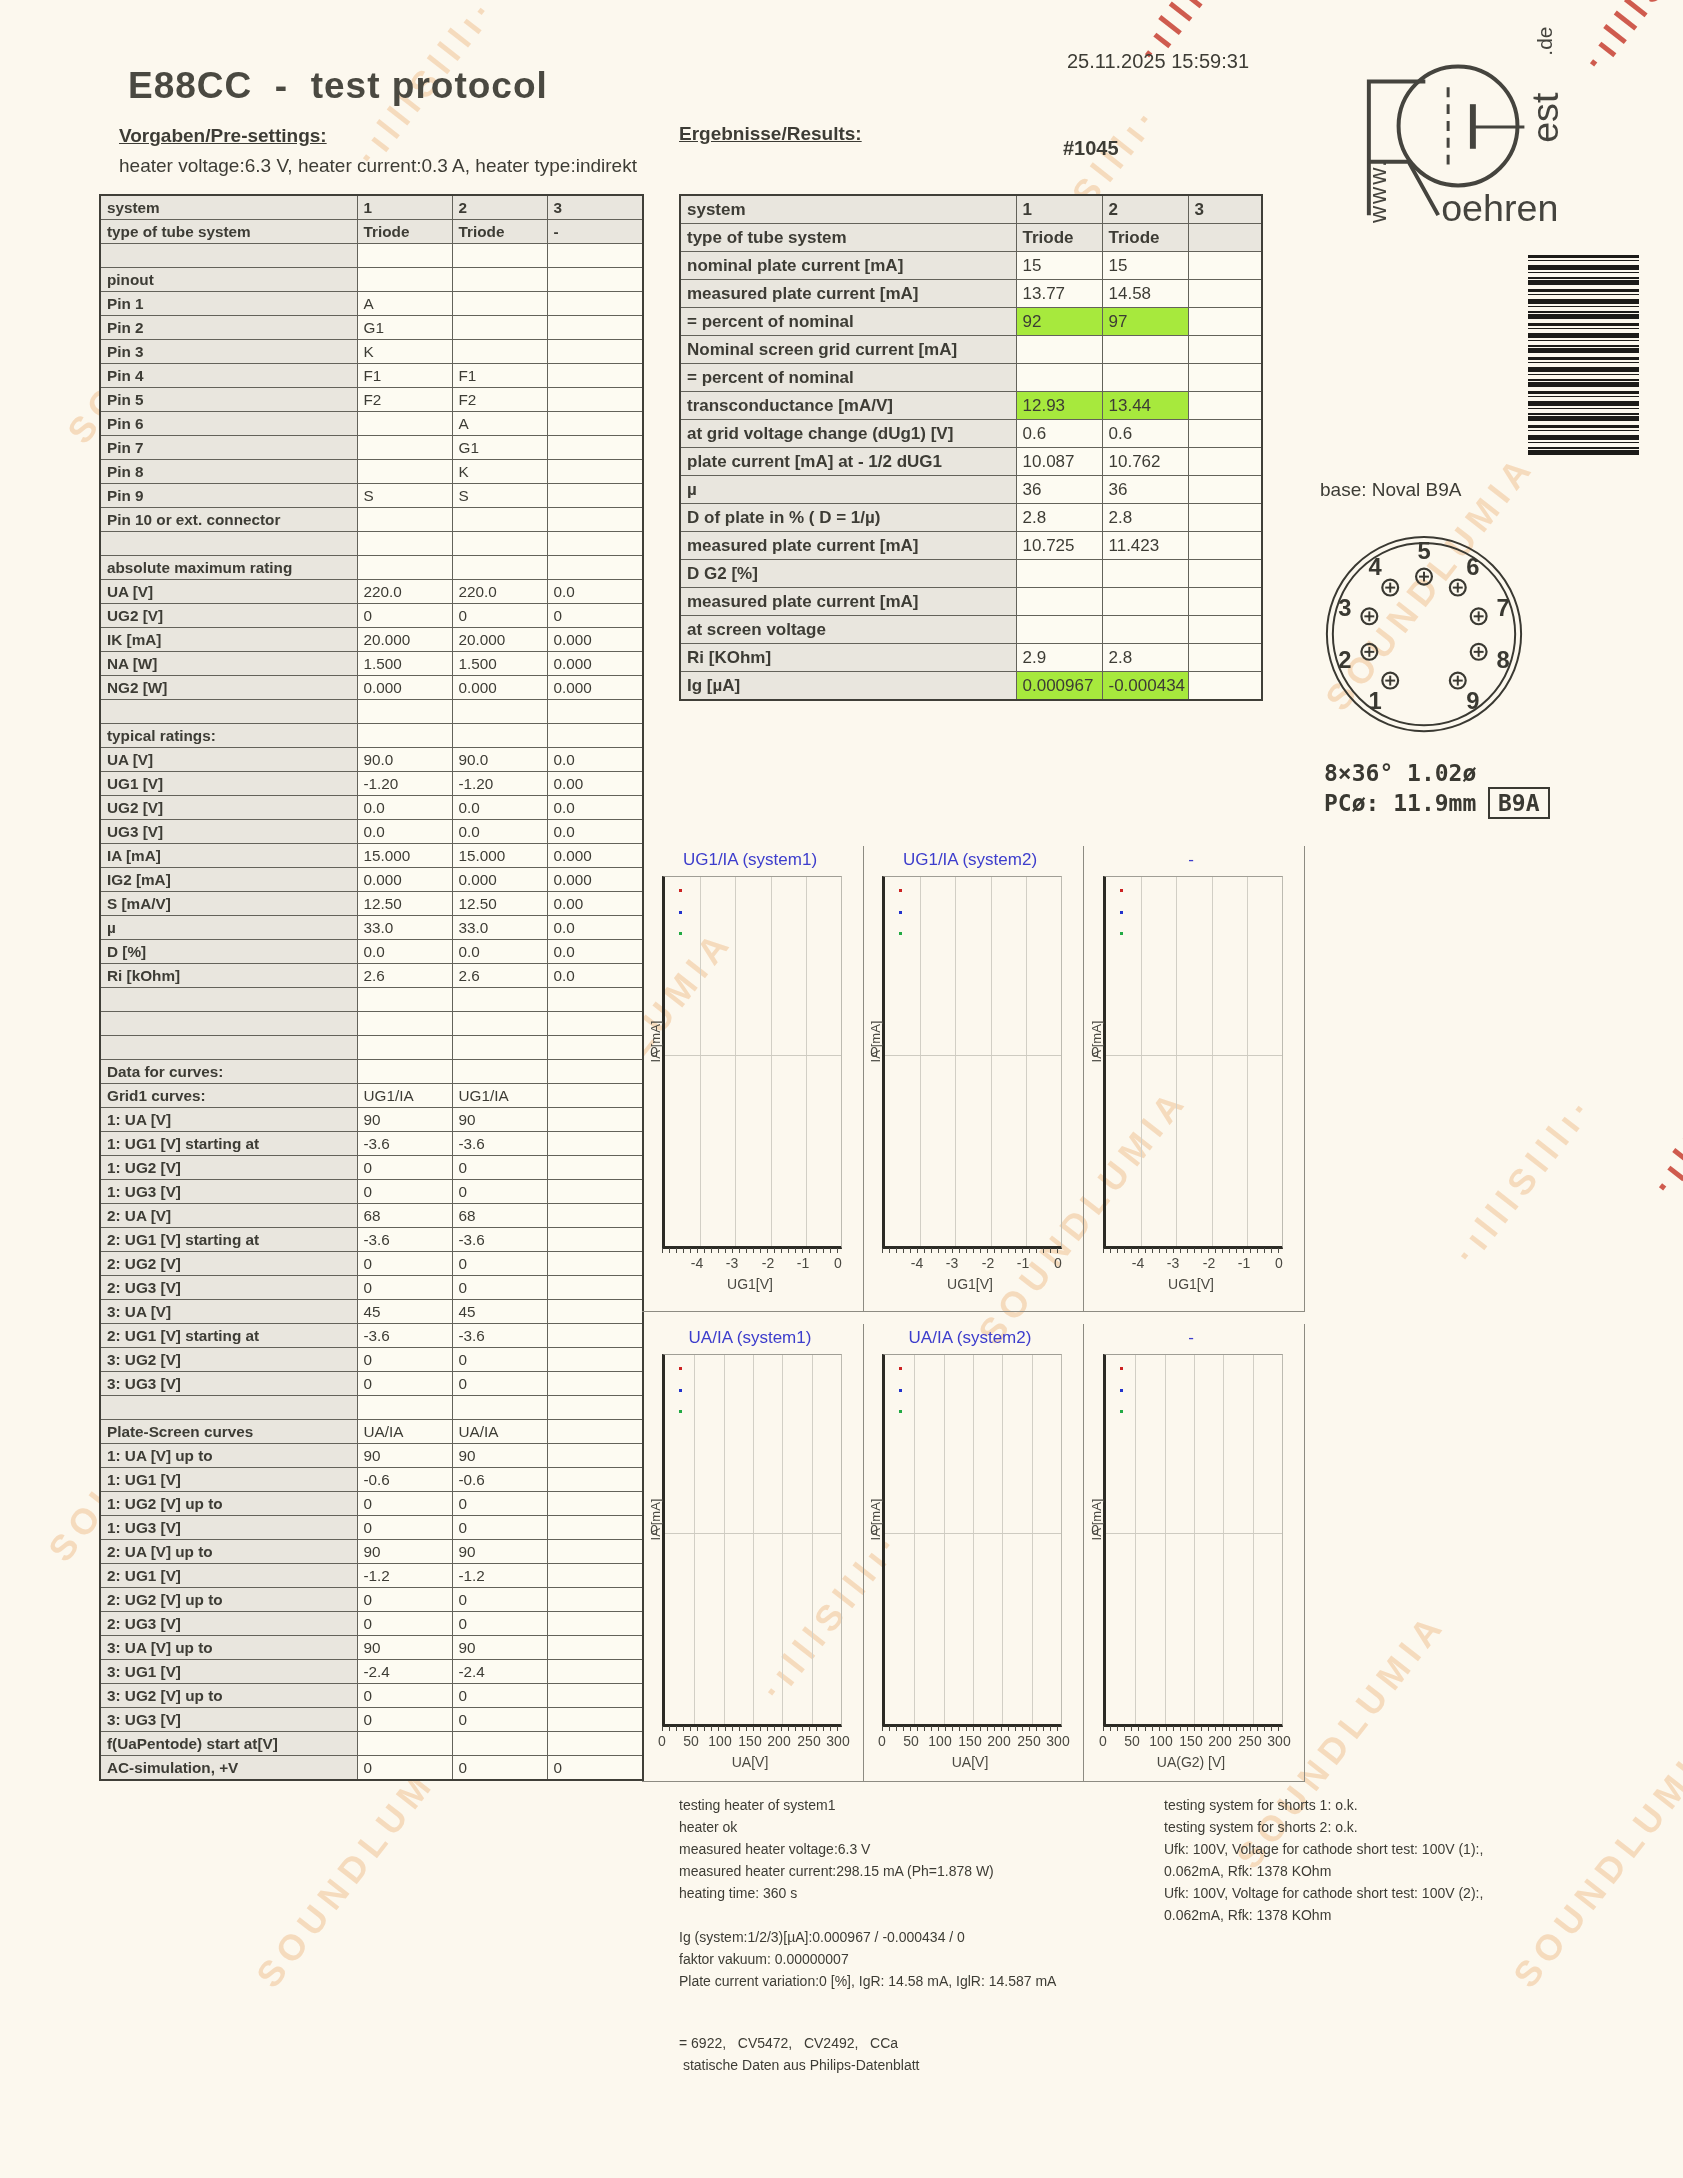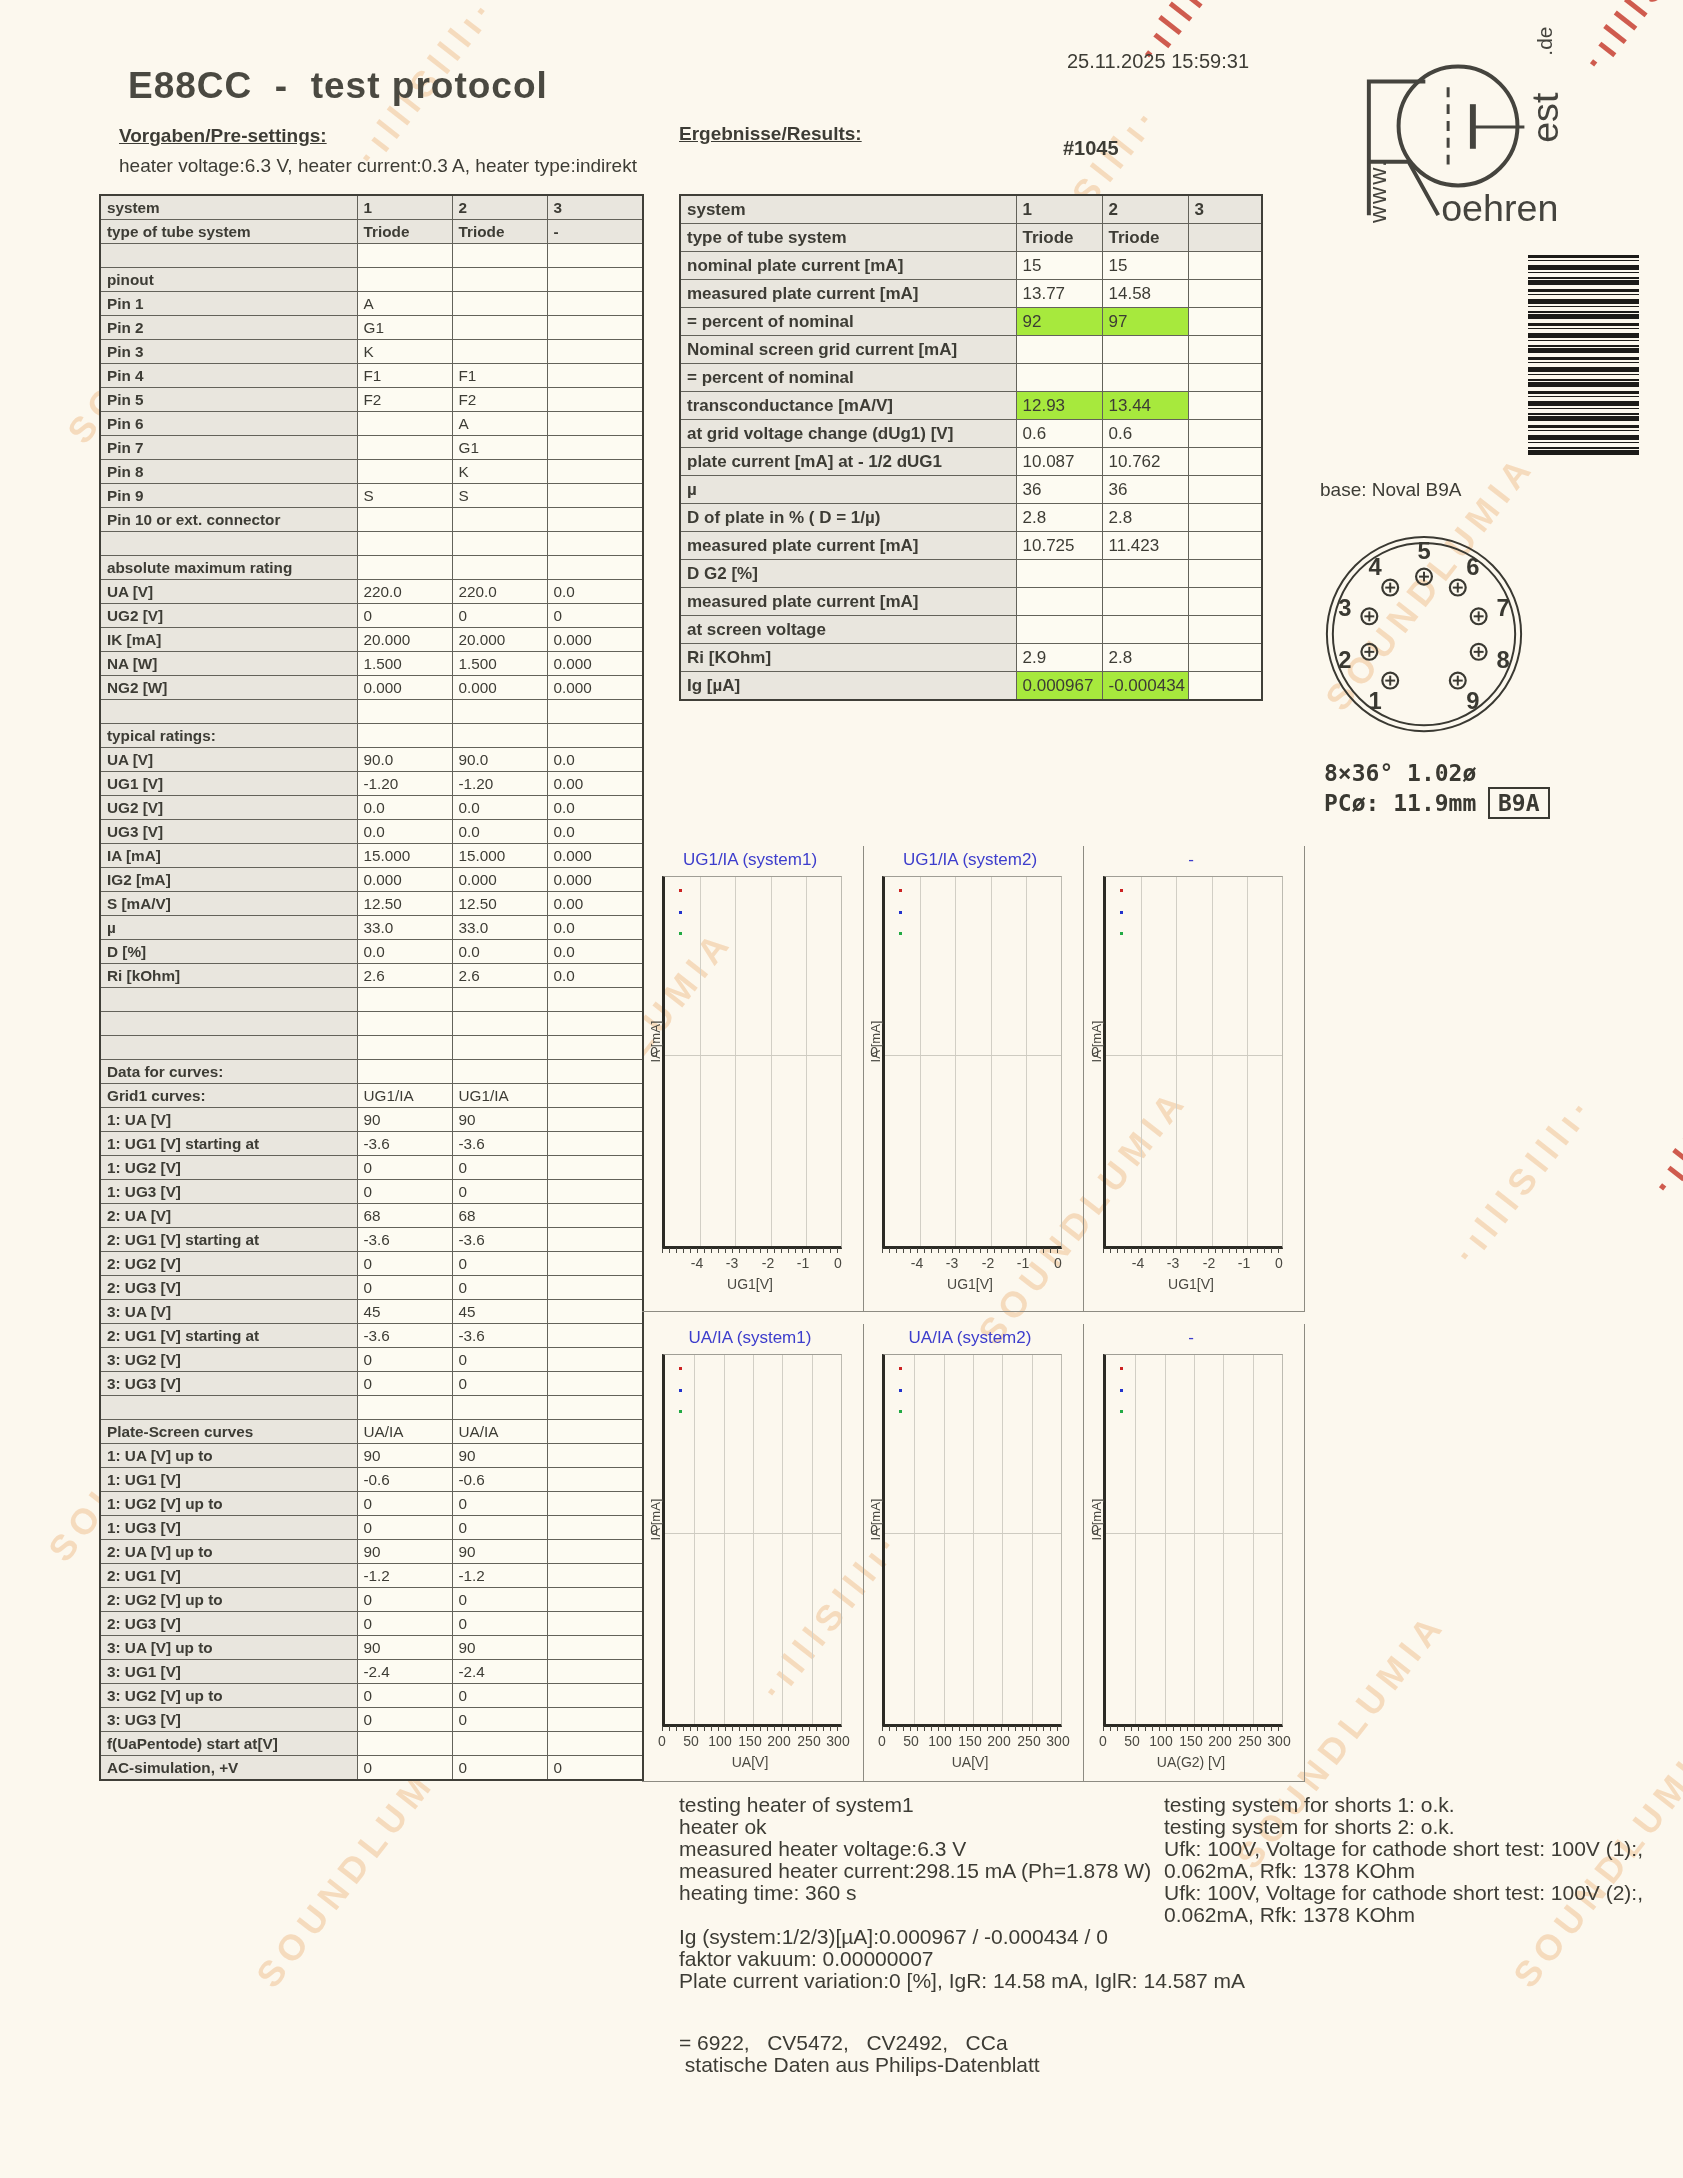--- a/index.html
+++ b/index.html
@@ -28,21 +28,21 @@
   .grid-v{position:absolute;top:0;bottom:0;width:1px;background:#d2cfc5;}
   .grid-h{position:absolute;left:0;right:0;height:1px;background:#cecbc1;top:48.3%;}
   .dot{position:absolute;width:3px;height:3px;left:14px;}
   .tickstrip{position:absolute;left:20px;top:402px;width:176px;height:5px;
              background:repeating-linear-gradient(to right,#4a4942 0 1px,transparent 1px 7px);}
   .xtick{position:absolute;top:409px;font-size:14px;transform:translateX(-50%);color:#4a4942;}
   .xlabel{position:absolute;top:430px;left:20px;width:176px;text-align:center;font-size:14px;color:#4a4942;}
   .ytick{position:absolute;left:0;width:16px;text-align:right;font-size:14px;color:#4a4942;}
   .ylabel{position:absolute;left:-46px;top:188px;width:119px;text-align:center;font-size:13px;color:#4a4942;transform:rotate(-90deg);}
   
-  .note-block{position:absolute;font-size:21px;line-height:22px;white-space:pre;}
+  .note-block{position:absolute;font-size:14px;line-height:22px;white-space:pre;}
   #footer{position:absolute;left:117px;top:2105px;font-size:20px;font-weight:bold;color:#2233cc;}
   
   #barcode{position:absolute;left:1528px;top:255px;width:111px;height:203px;
     background:repeating-linear-gradient(to bottom,
       #1c1b18 0 3px, transparent 3px 5px, #1c1b18 5px 6px, transparent 6px 10px,
       #1c1b18 10px 15px, transparent 15px 17px, #1c1b18 17px 18px, transparent 18px 22px,
       #1c1b18 22px 24px, transparent 24px 25px, #1c1b18 25px 30px, transparent 30px 34px);}
   
   .mono{font-family:"DejaVu Sans Mono",monospace;font-weight:bold;font-size:23px;color:#3a3932;}
   #badge{border:2px solid #3a3932;padding:1px 8px;}

